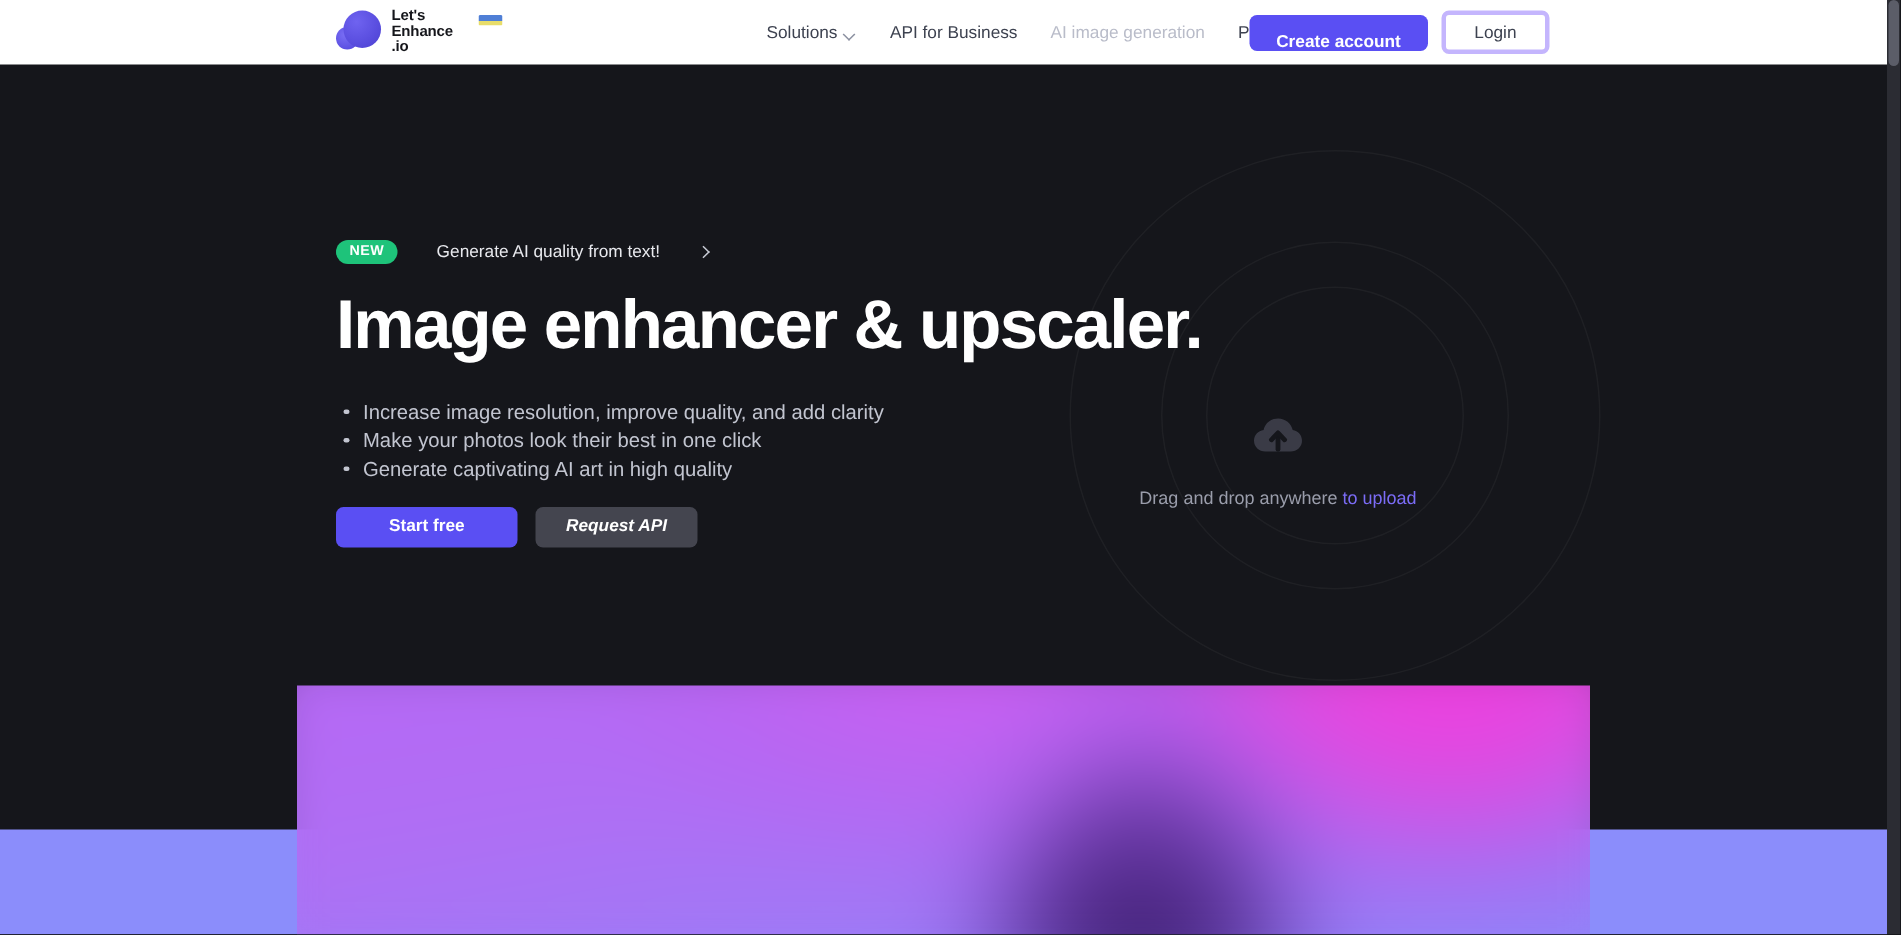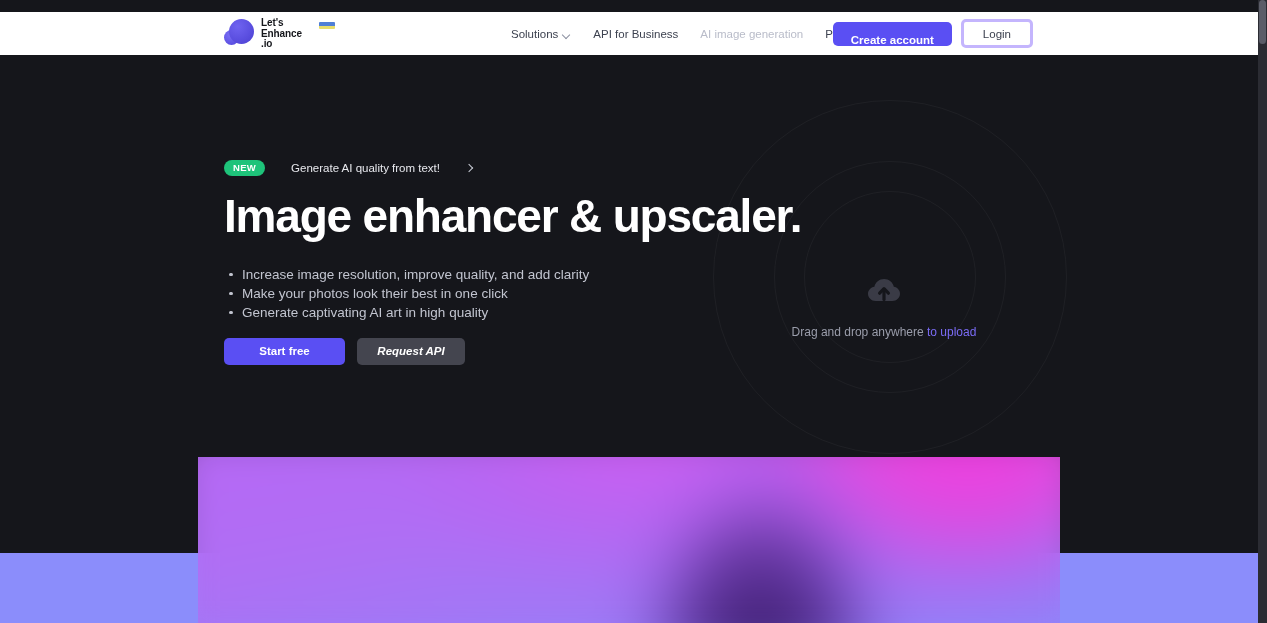--- a/index.html
+++ b/index.html
@@ -25,21 +25,21 @@
     position: absolute;
     left: 0; top: 0;
     width: 1258px;
     height: 623px;
     overflow: hidden;
   }
 
   
   .header {
     position: absolute;
-    left: 0; top: 12px;
+    left: 0; top: 0;
     width: 1258px;
     height: 43px;
     background: #ffffff;
     display: flex;
     align-items: center;
     z-index: 20;
   }
 
   .logo {
     position: absolute;
@@ -291,21 +291,21 @@
     width: 108px;
     height: 27px;
     cursor: pointer;
     font-family: "Liberation Sans", sans-serif;
     font-style: italic;
   }
 
   
   .dropzone {
     position: absolute;
-    left: 884px;
+    left: 852px;
     top: 234px;
     transform: translateX(-50%);
     text-align: center;
     width: 320px;
     cursor: pointer;
   }
   .cloud-icon {
     display: block;
     margin: 0 auto 22px;
     width: 34px;

